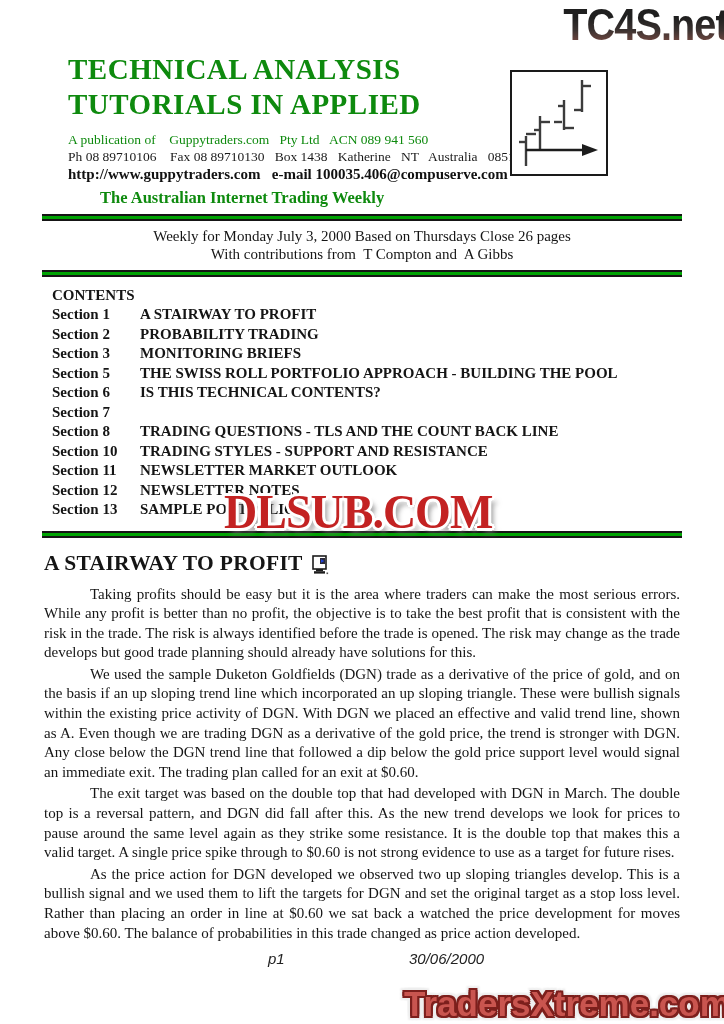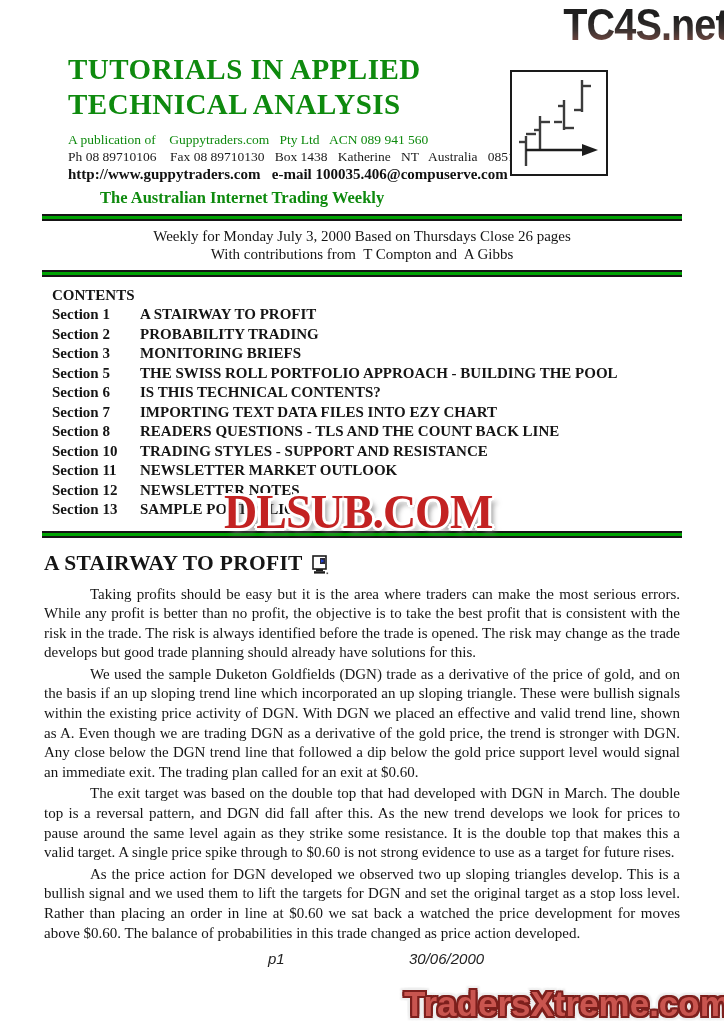--- a/index.html
+++ b/index.html
@@ -89,22 +89,22 @@
 </style>
 </head>
 <body>
 
 <div class="page">
 
   <div class="tc4s">TC4S.net</div>
 
   <div class="header">
     <div class="title">
+      <div>TECHNICAL ANALYSIS</div>
       <div>TUTORIALS IN APPLIED</div>
-      <div>TECHNICAL ANALYSIS</div>
     </div>
     <div class="publine ws">A publication of    Guppytraders.com   Pty Ltd   ACN 089 941 560</div>
     <div class="contactline ws">Ph 08 89710106    Fax 08 89710130   Box 1438   Katherine   NT   Australia   0851</div>
     <div class="webline ws">http://www.guppytraders.com   e-mail 100035.406@compuserve.com</div>
     <div class="tagline">The Australian Internet Trading Weekly</div>
   </div>
 
   <div class="logobox">
     <svg width="94" height="102" viewBox="0 0 94 102">
       <g stroke="#3c3c3c" stroke-width="2.4" fill="none">
@@ -160,25 +160,24 @@
     <div class="toc-row">
       <span class="toc-label">Section 5</span>
       <span class="toc-title">THE SWISS ROLL PORTFOLIO APPROACH - BUILDING THE POOL</span>
     </div>
     <div class="toc-row">
       <span class="toc-label">Section 6</span>
       <span class="toc-title">IS THIS TECHNICAL CONTENTS?</span>
     </div>
     <div class="toc-row">
       <span class="toc-label">Section 7</span>
-      <span class="toc-title">IMPORTING TEXT DATA FILES INTO EZY CHART</span>
     </div>
     <div class="toc-row">
       <span class="toc-label">Section 8</span>
-      <span class="toc-title">READERS QUESTIONS - TLS AND THE COUNT BACK LINE</span>
+      <span class="toc-title">TRADING QUESTIONS - TLS AND THE COUNT BACK LINE</span>
     </div>
     <div class="toc-row">
       <span class="toc-label">Section 10</span>
       <span class="toc-title">TRADING STYLES - SUPPORT AND RESISTANCE</span>
     </div>
     <div class="toc-row">
       <span class="toc-label">Section 11</span>
       <span class="toc-title">NEWSLETTER MARKET OUTLOOK</span>
     </div>
     <div class="toc-row">

